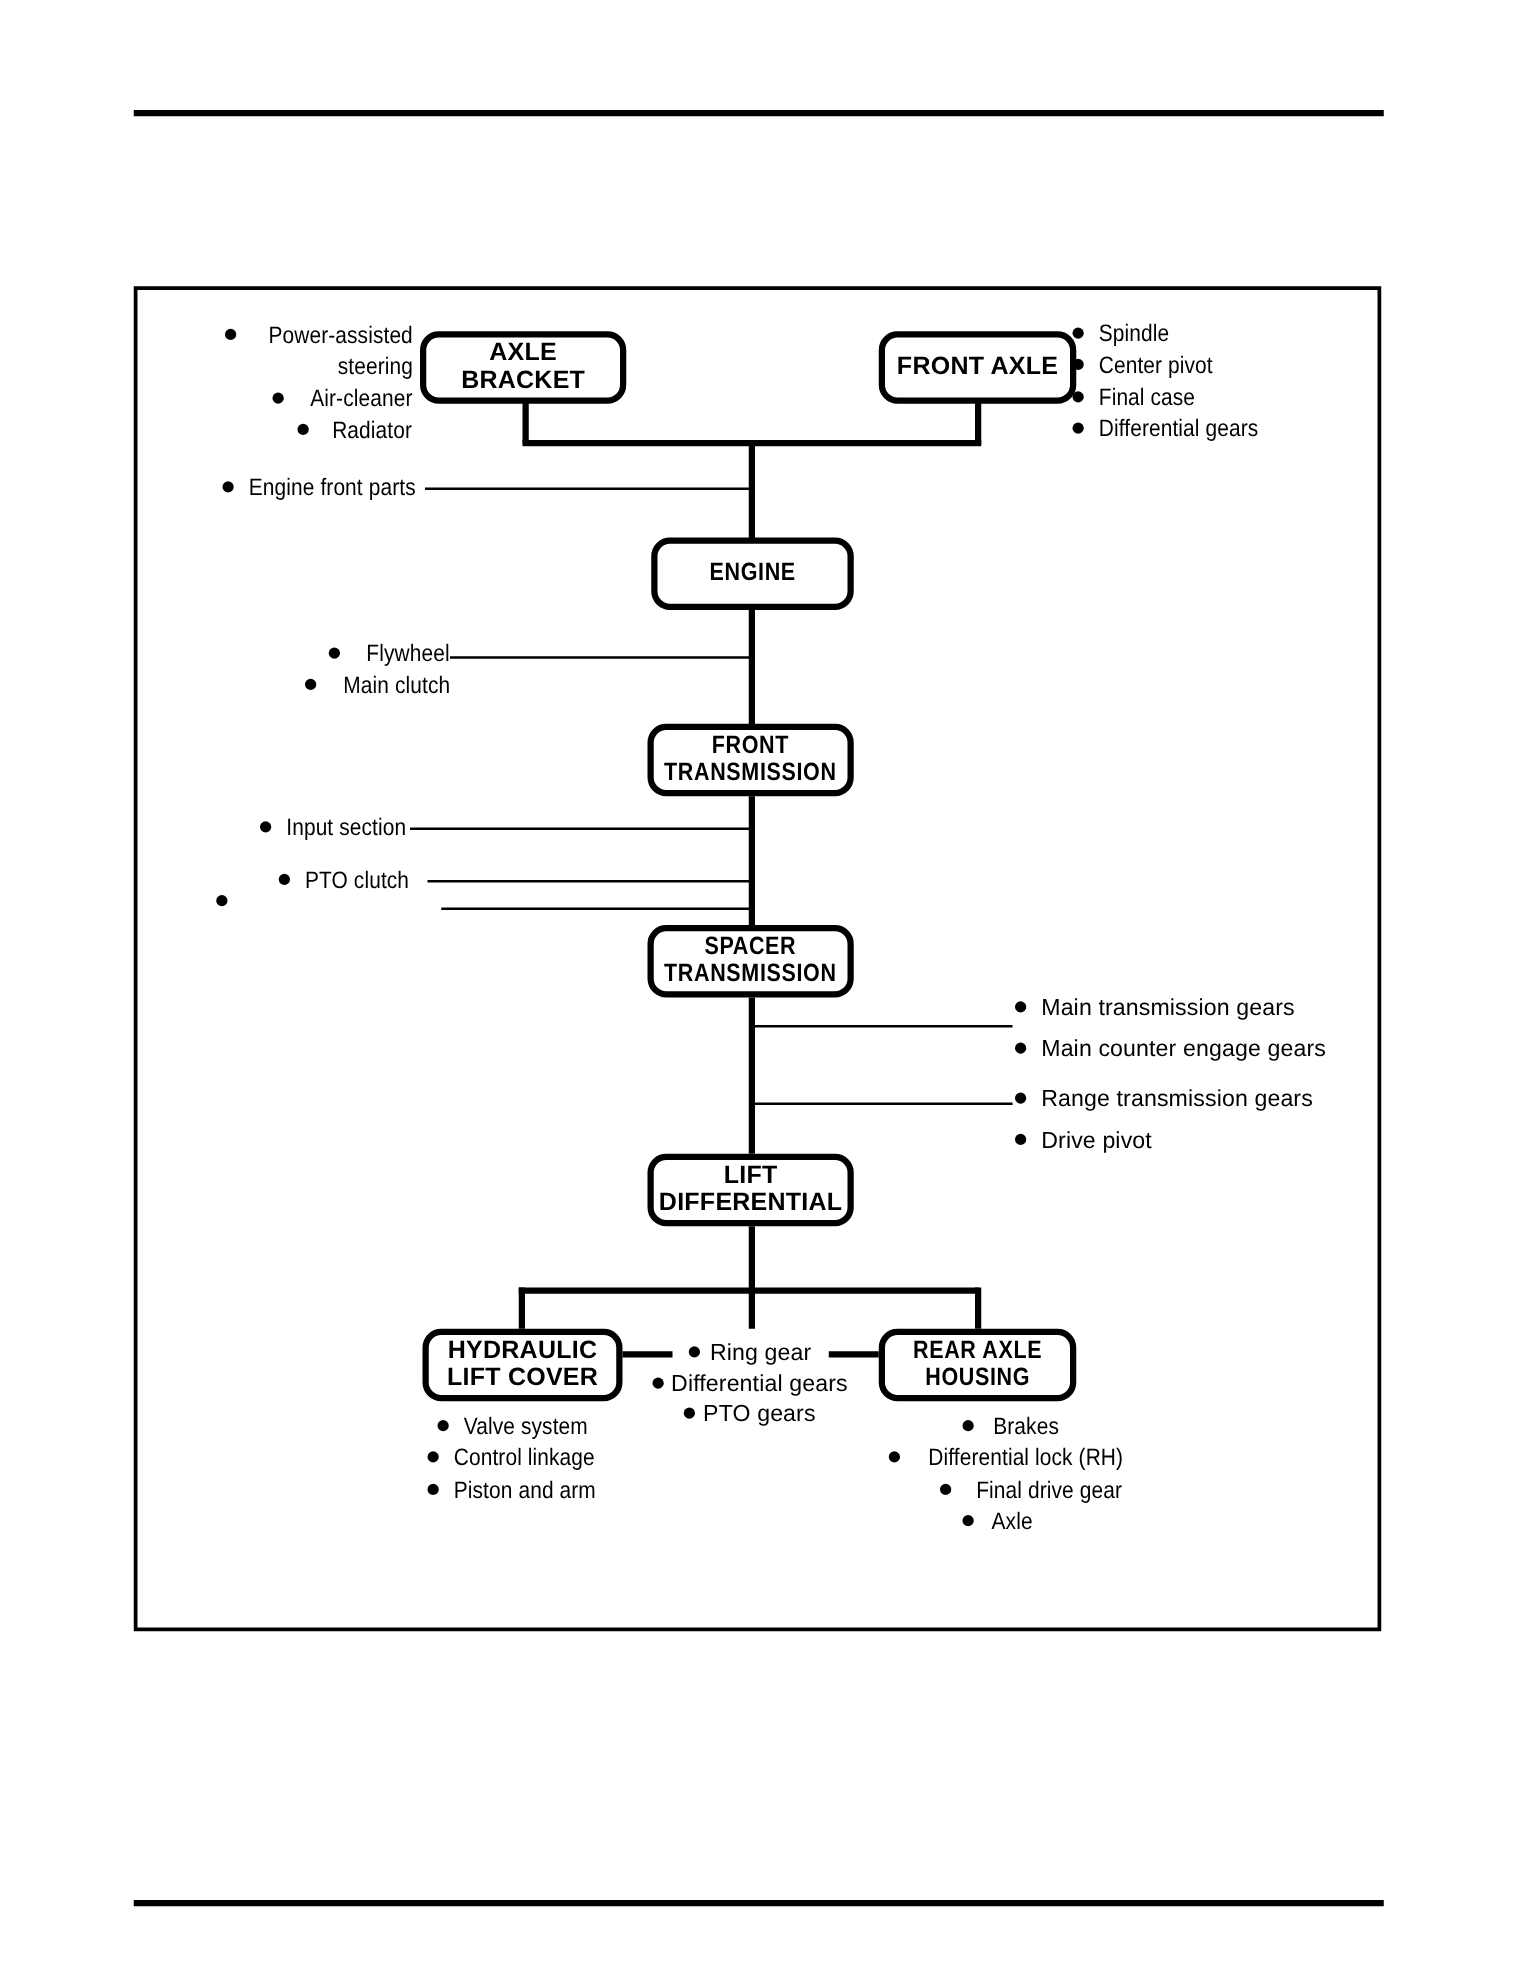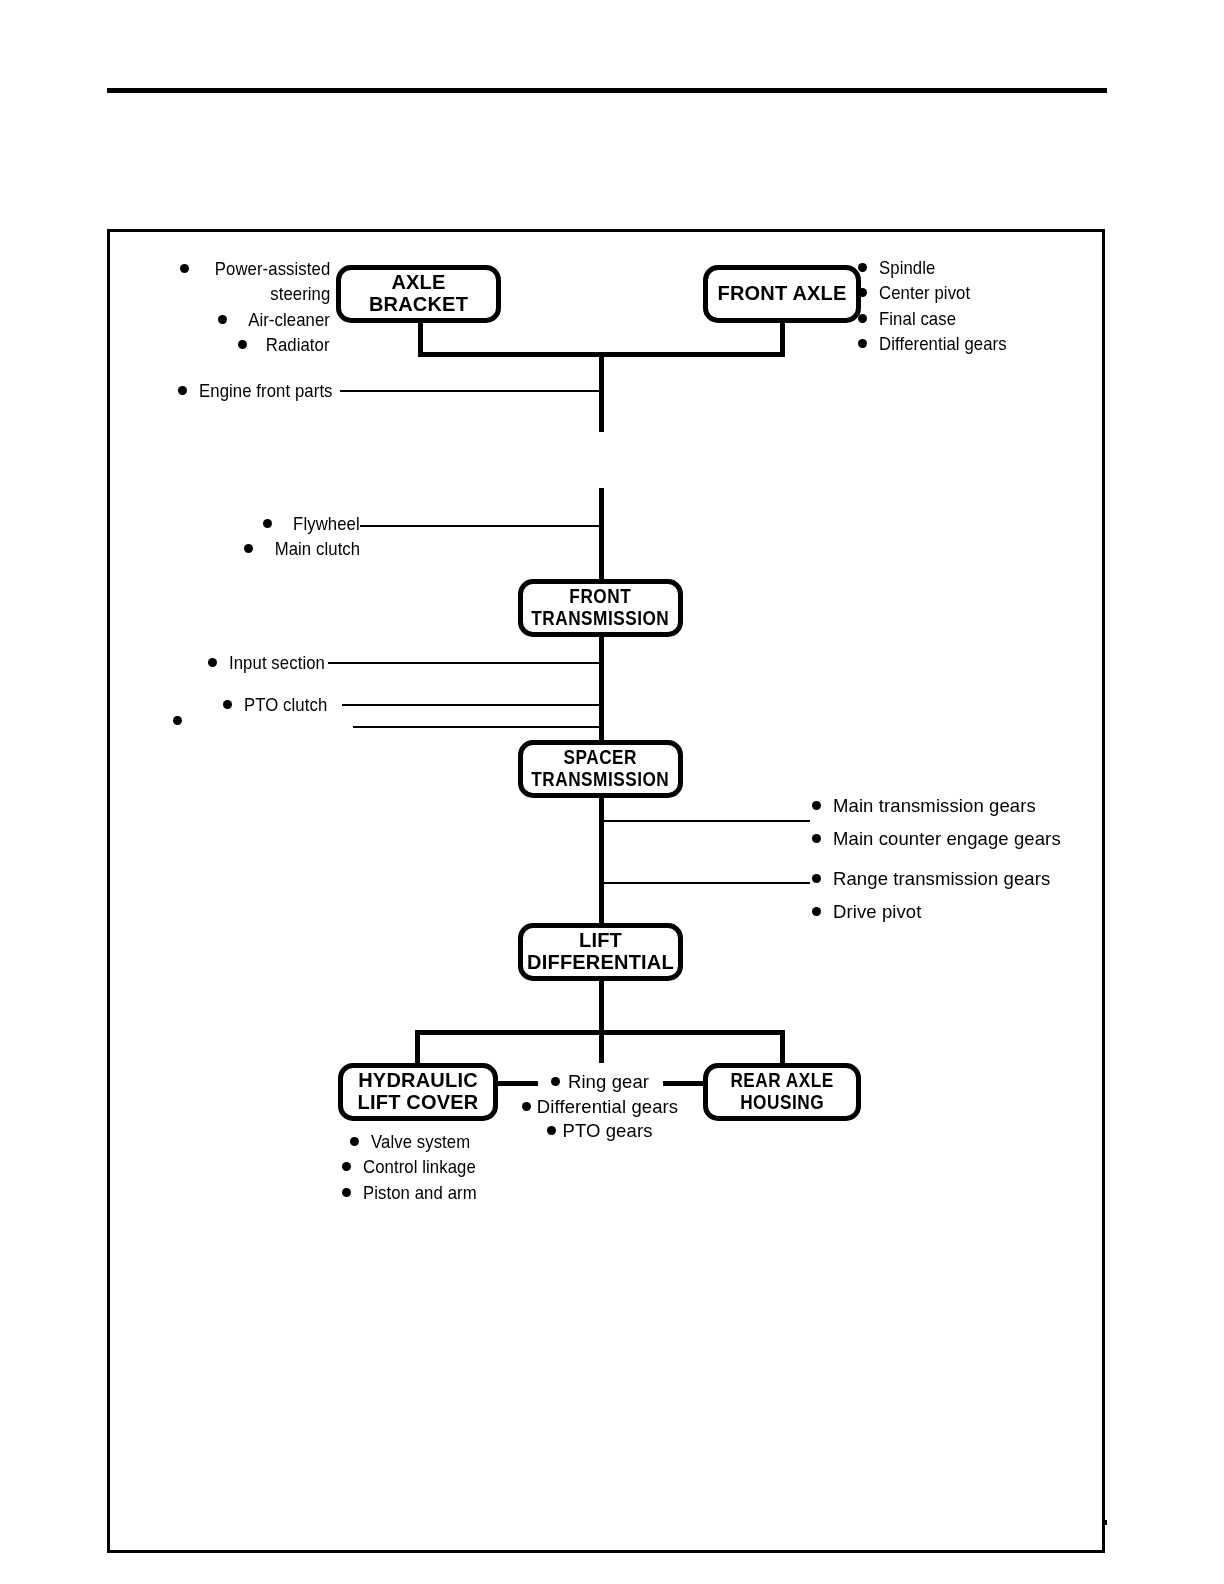--- a/index.html
+++ b/index.html
@@ -27,21 +27,21 @@
   }
   .page-rule.top { top: 88px; }
   .page-rule.bottom { top: 1520px; }
 
   
   .diagram-frame {
     position: absolute;
     left: 107px;
     top: 229px;
     width: 998px;
-    height: 1324px;
+    height: 1076px;
     border: 3px solid #000;
     box-sizing: border-box;
     background: #fff;
   }
 
   
   .node {
     position: absolute;
     box-sizing: border-box;
     border: 5px solid #000;
@@ -173,20 +173,23 @@
   <div class="ln thick h" style="left:553px; top:849px; width:40px;"></div>
 
   <div class="node wide" style="left:226px; top:33px; width:165px; height:58px;">
     <span class="node-label">AXLE BRACKET</span>
   </div>
 
   <div class="node wide" style="left:593px; top:33px; width:158px; height:58px;">
     <span class="node-label">FRONT AXLE</span>
   </div>
 
+  <div class="node cond" style="left:411px; top:198px; width:162px; height:58px;">
+    <span class="node-label">ENGINE</span>
+  </div>
 
   <div class="node cond" style="left:408px; top:347px; width:165px; height:58px;">
     <span class="node-label">FRONT
 TRANSMISSION</span>
   </div>
 
   <div class="node cond" style="left:408px; top:508px; width:165px; height:58px;">
     <span class="node-label">SPACER
 TRANSMISSION</span>
   </div>
@@ -322,14 +325,32 @@
     <div class="bitem" style="margin-left:-8px;">
       <span class="dot"></span>
       <span class="btext gap-12">Control linkage</span>
     </div>
     <div class="bitem" style="margin-left:-8px;">
       <span class="dot"></span>
       <span class="btext gap-12">Piston and arm</span>
     </div>
   </div>
 
+  <div class="blist cond calign" style="left:555px; top:898px; width:290px;">
+    <div class="bitem">
+      <span class="dot"></span>
+      <span class="btext gap-12">Brakes</span>
+    </div>
+    <div class="bitem">
+      <span class="dot"></span>
+      <span class="btext gap-12">Differential lock (RH)</span>
+    </div>
+    <div class="bitem" style="margin-left:38px;">
+      <span class="dot"></span>
+      <span class="btext gap-12">Final drive gear</span>
+    </div>
+    <div class="bitem" style="margin-left:-22px;">
+      <span class="dot"></span>
+      <span class="btext gap-12">Axle</span>
+    </div>
+  </div>
 
 </div>
 
 </body></html>

